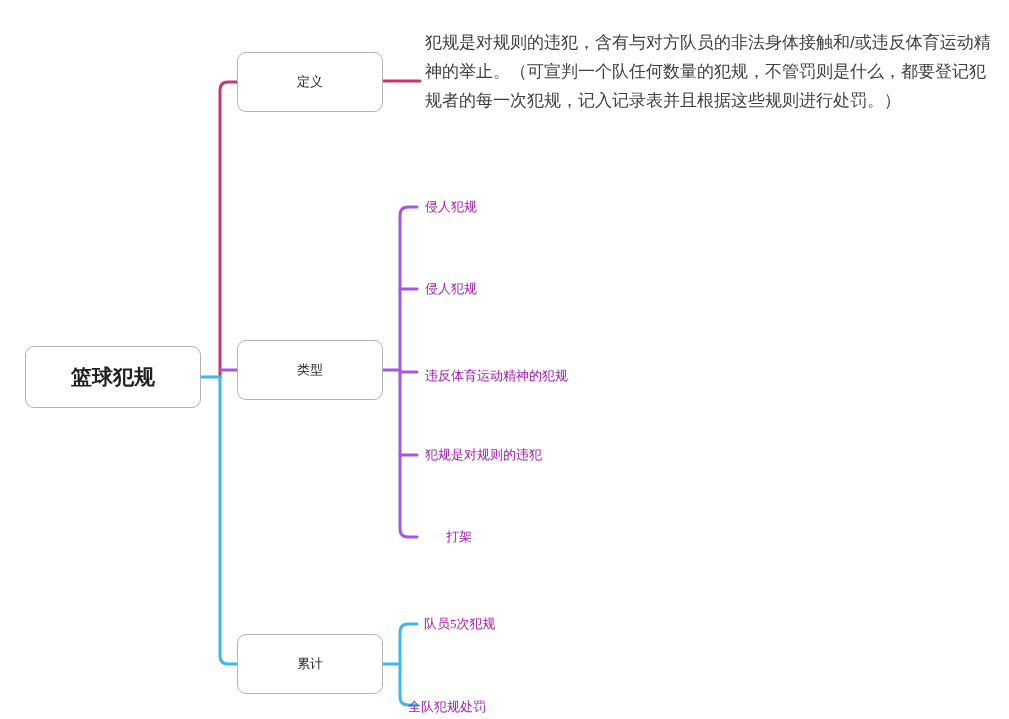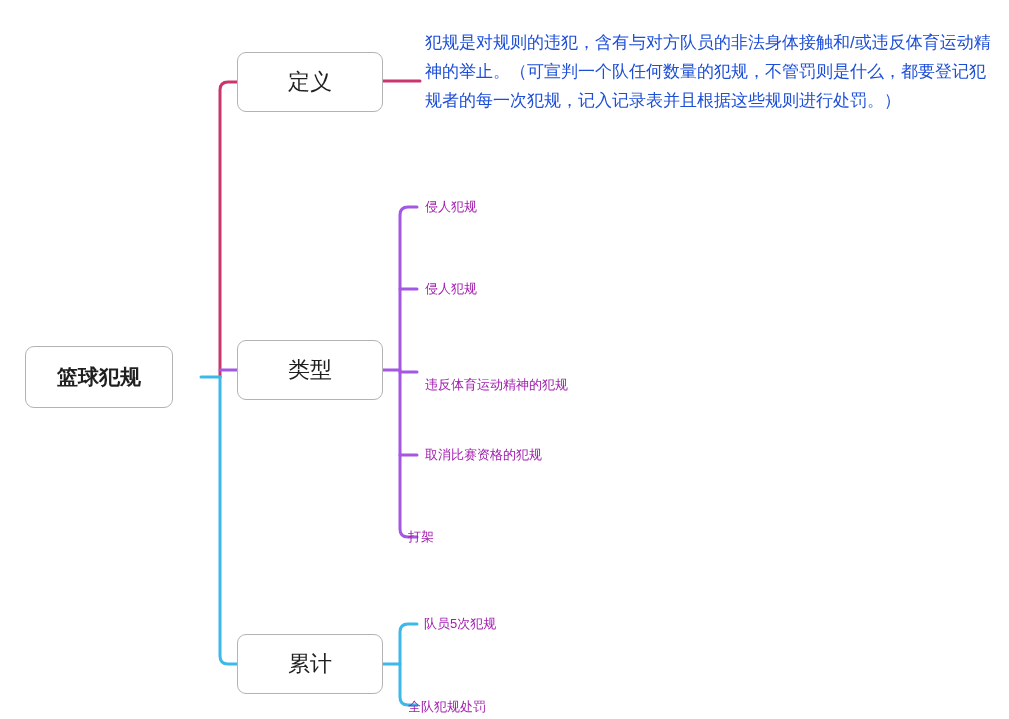--- a/index.html
+++ b/index.html
@@ -15,35 +15,35 @@
   .node {
     position: absolute; z-index: 2;
     background: #ffffff;
     border: 1px solid #b3b3b3;
     border-radius: 9px;
     display: flex; align-items: center; justify-content: center;
     color: #1f1f1f;
     box-sizing: border-box;
     cursor: default;
   }
-  .root-node { left: 25px; top: 346px; width: 148px; height: 62px; font-size: 21px; font-weight: bold; }
-  .branch-node { left: 237px; width: 146px; height: 60px; font-size: 22px; }
+  .root-node { left: 25px; top: 346px; width: 176px; height: 62px; font-size: 21px; font-weight: bold; }
+  .branch-node { left: 237px; width: 146px; height: 60px; font-size: 13px; }
   #node-definition { top: 52px; }
   #node-type { top: 340px; }
   #node-accumulate { top: 634px; text-align: right; }
   .leaf {
     position: absolute; z-index: 2;
     transform: translateY(-50%);
     font-size: 13px; color: #a21caf;
     white-space: nowrap;
   }
   .note {
     position: absolute; z-index: 2;
     left: 425px; top: 28px; width: 567px;
-    font-size: 17px; line-height: 29px; color: #1d4ed8;
+    font-size: 17px; line-height: 29px; color: #404040;
   }
 </style>
 </head>
 <body>
 
 <svg id="connectors" width="1009" height="719" aria-hidden="true">
 
   <path d="M 220 377 L 220 90 Q 220 82 228 82 L 237 82" stroke="#c9366b"></path>
   <path d="M 383 81 L 420 81" stroke="#c9366b"></path>
 
@@ -71,18 +71,18 @@
   <span>类型</span>
 </div>
 <div class="node branch-node" id="node-accumulate">
   <span>累计</span>
 </div>
 
 <div class="note">犯规是对规则的违犯，含有与对方队员的非法身体接触和/或违反体育运动精神的举止。（可宣判一个队任何数量的犯规，不管罚则是什么，都要登记犯规者的每一次犯规，记入记录表并且根据这些规则进行处罚。）</div>
 
 <div class="leaf" style="left:425px; top:207px;">侵人犯规</div>
 <div class="leaf" style="left:425px; top:289px;">侵人犯规</div>
-<div class="leaf" style="left:425px; top:385px;text-align:right;">违反体育运动精神的犯规</div>
-<div class="leaf" style="left:425px; top:455px;">取消比赛资格的犯规</div>
-<div class="leaf" style="left:408px; top:537px;">打架</div>
+<div class="leaf" style="left:425px; top:376px;text-align:right;">违反体育运动精神的犯规</div>
+<div class="leaf" style="left:425px; top:455px;">犯规是对规则的违犯</div>
+<div class="leaf" style="left:446px; top:537px;">打架</div>
 
-<div class="leaf" style="left:424px; top:624px;">队员5次犯规</div>
+<div class="leaf" style="left:424px; top:624px;font-family:Liberation Serif, serif;">队员5次犯规</div>
 <div class="leaf" style="left:408px; top:707px;">全队犯规处罚</div>
 
 </body></html>

